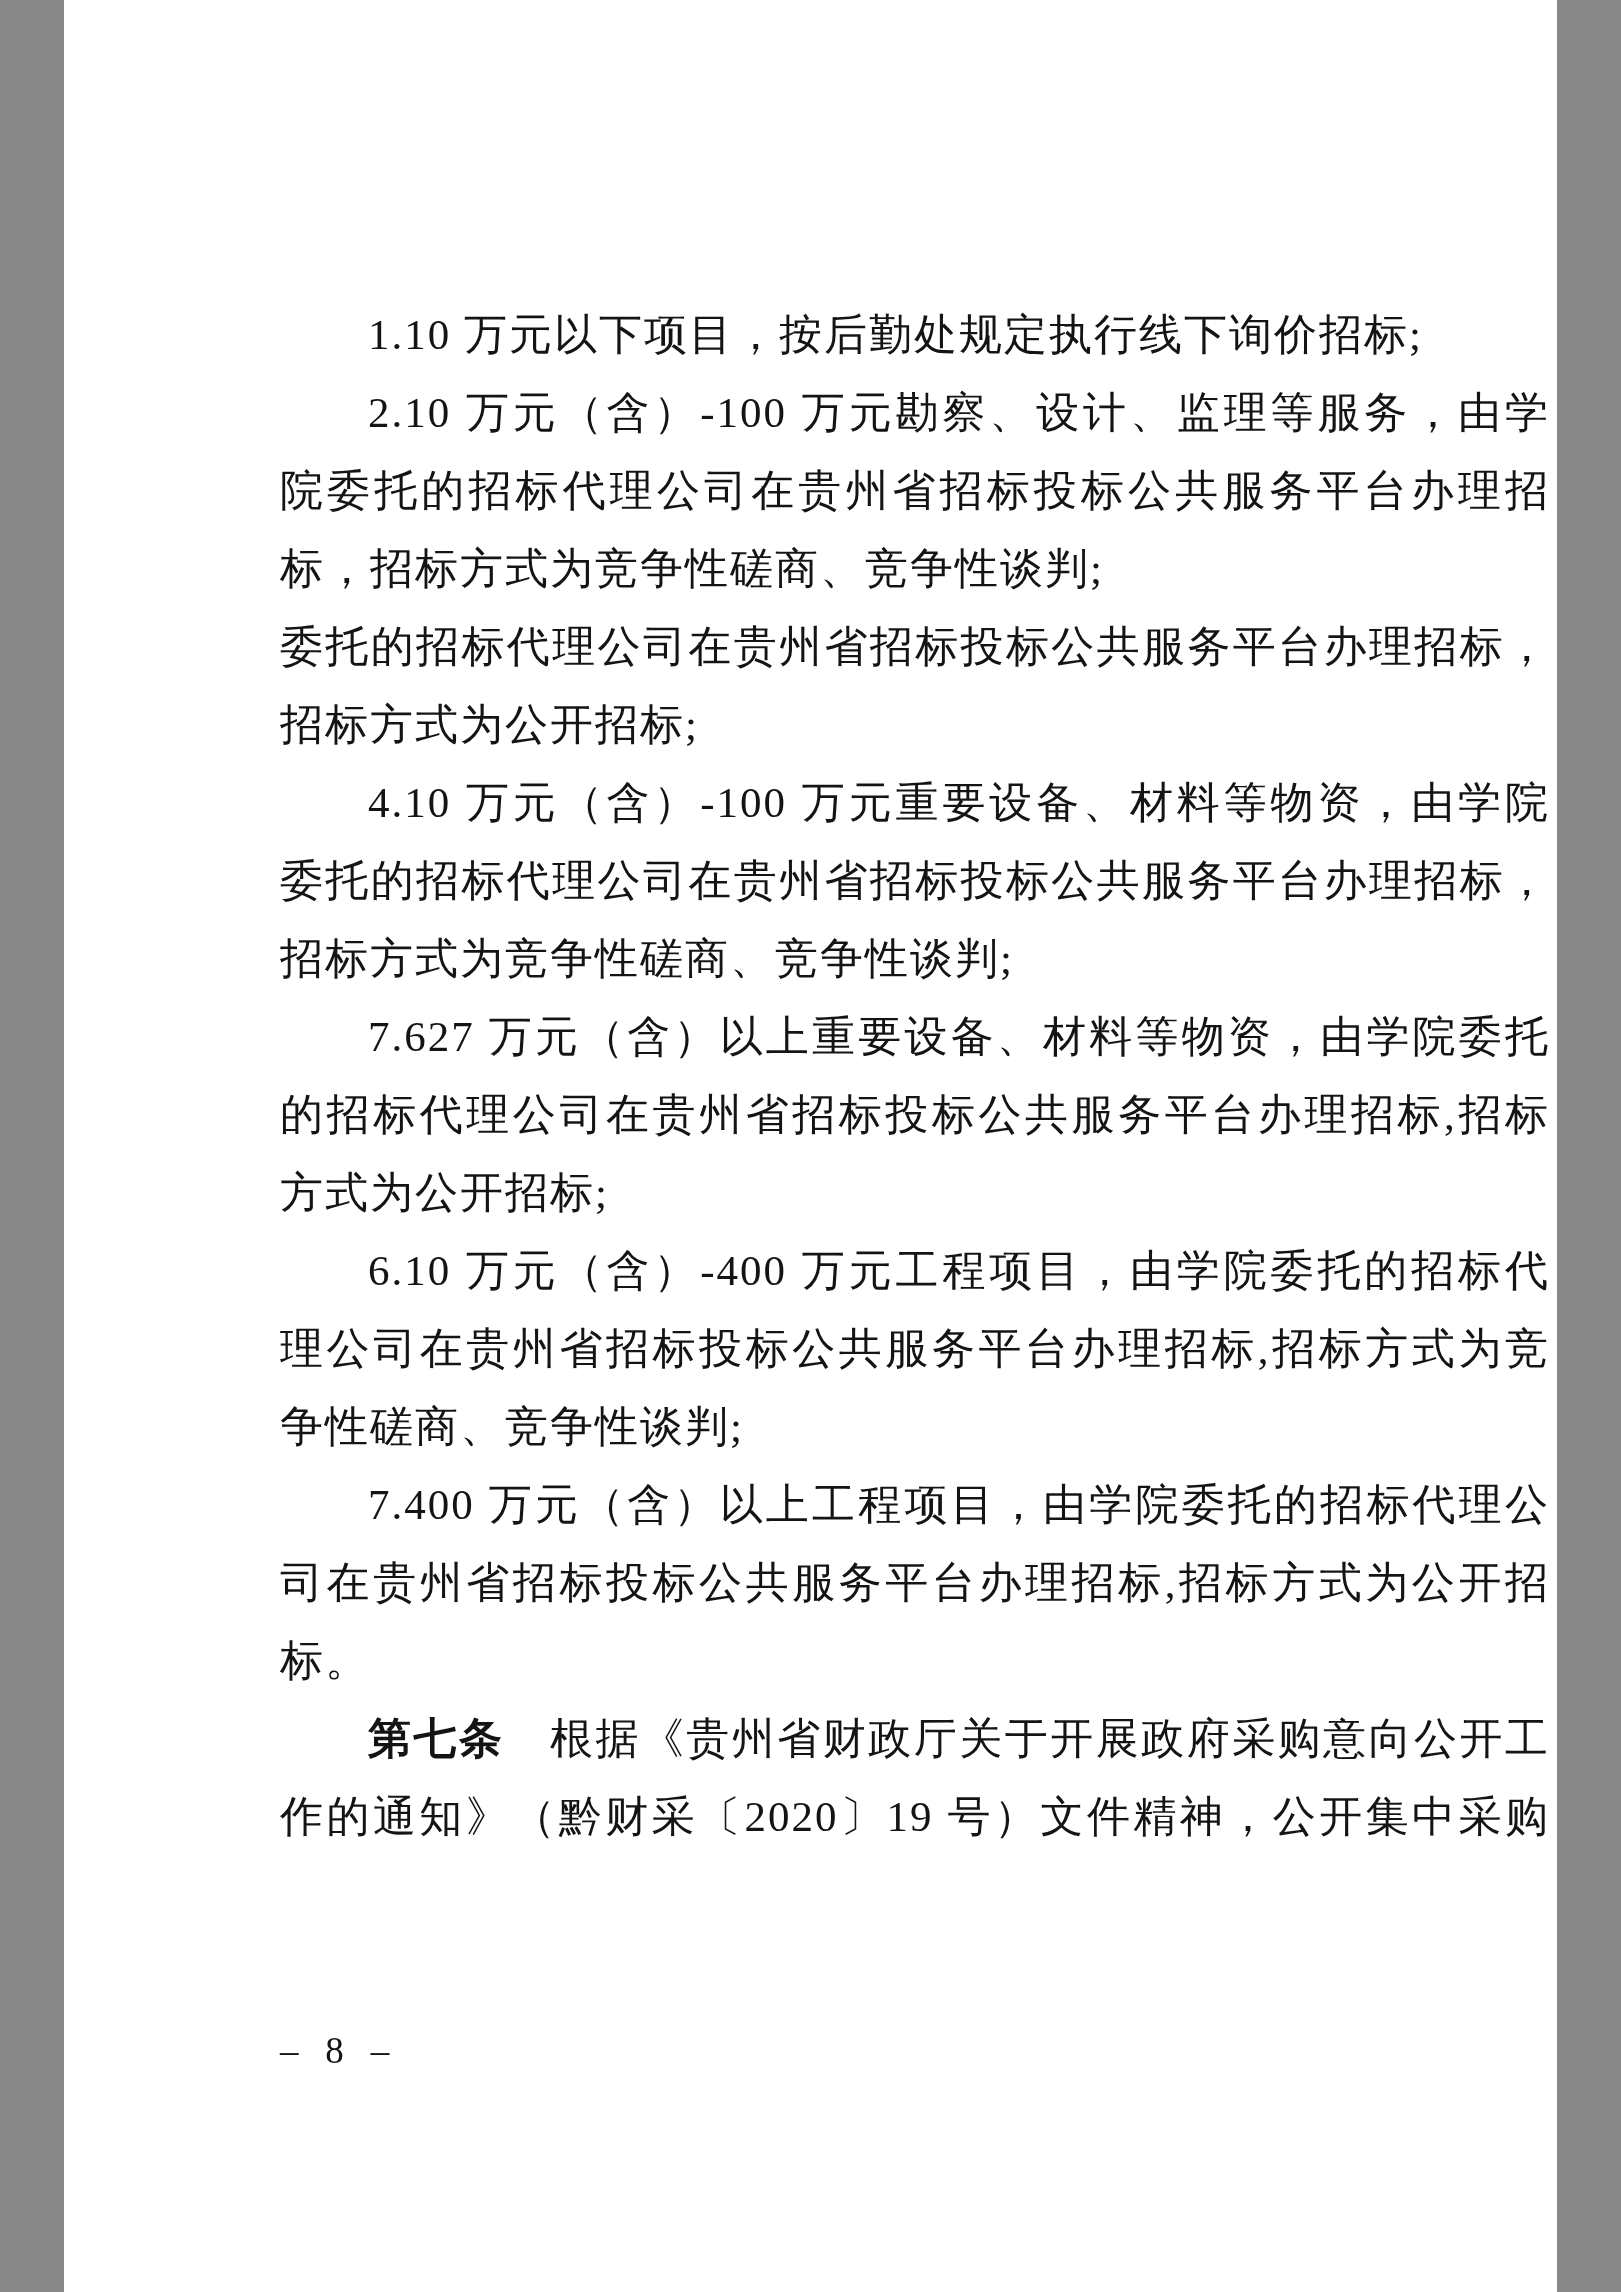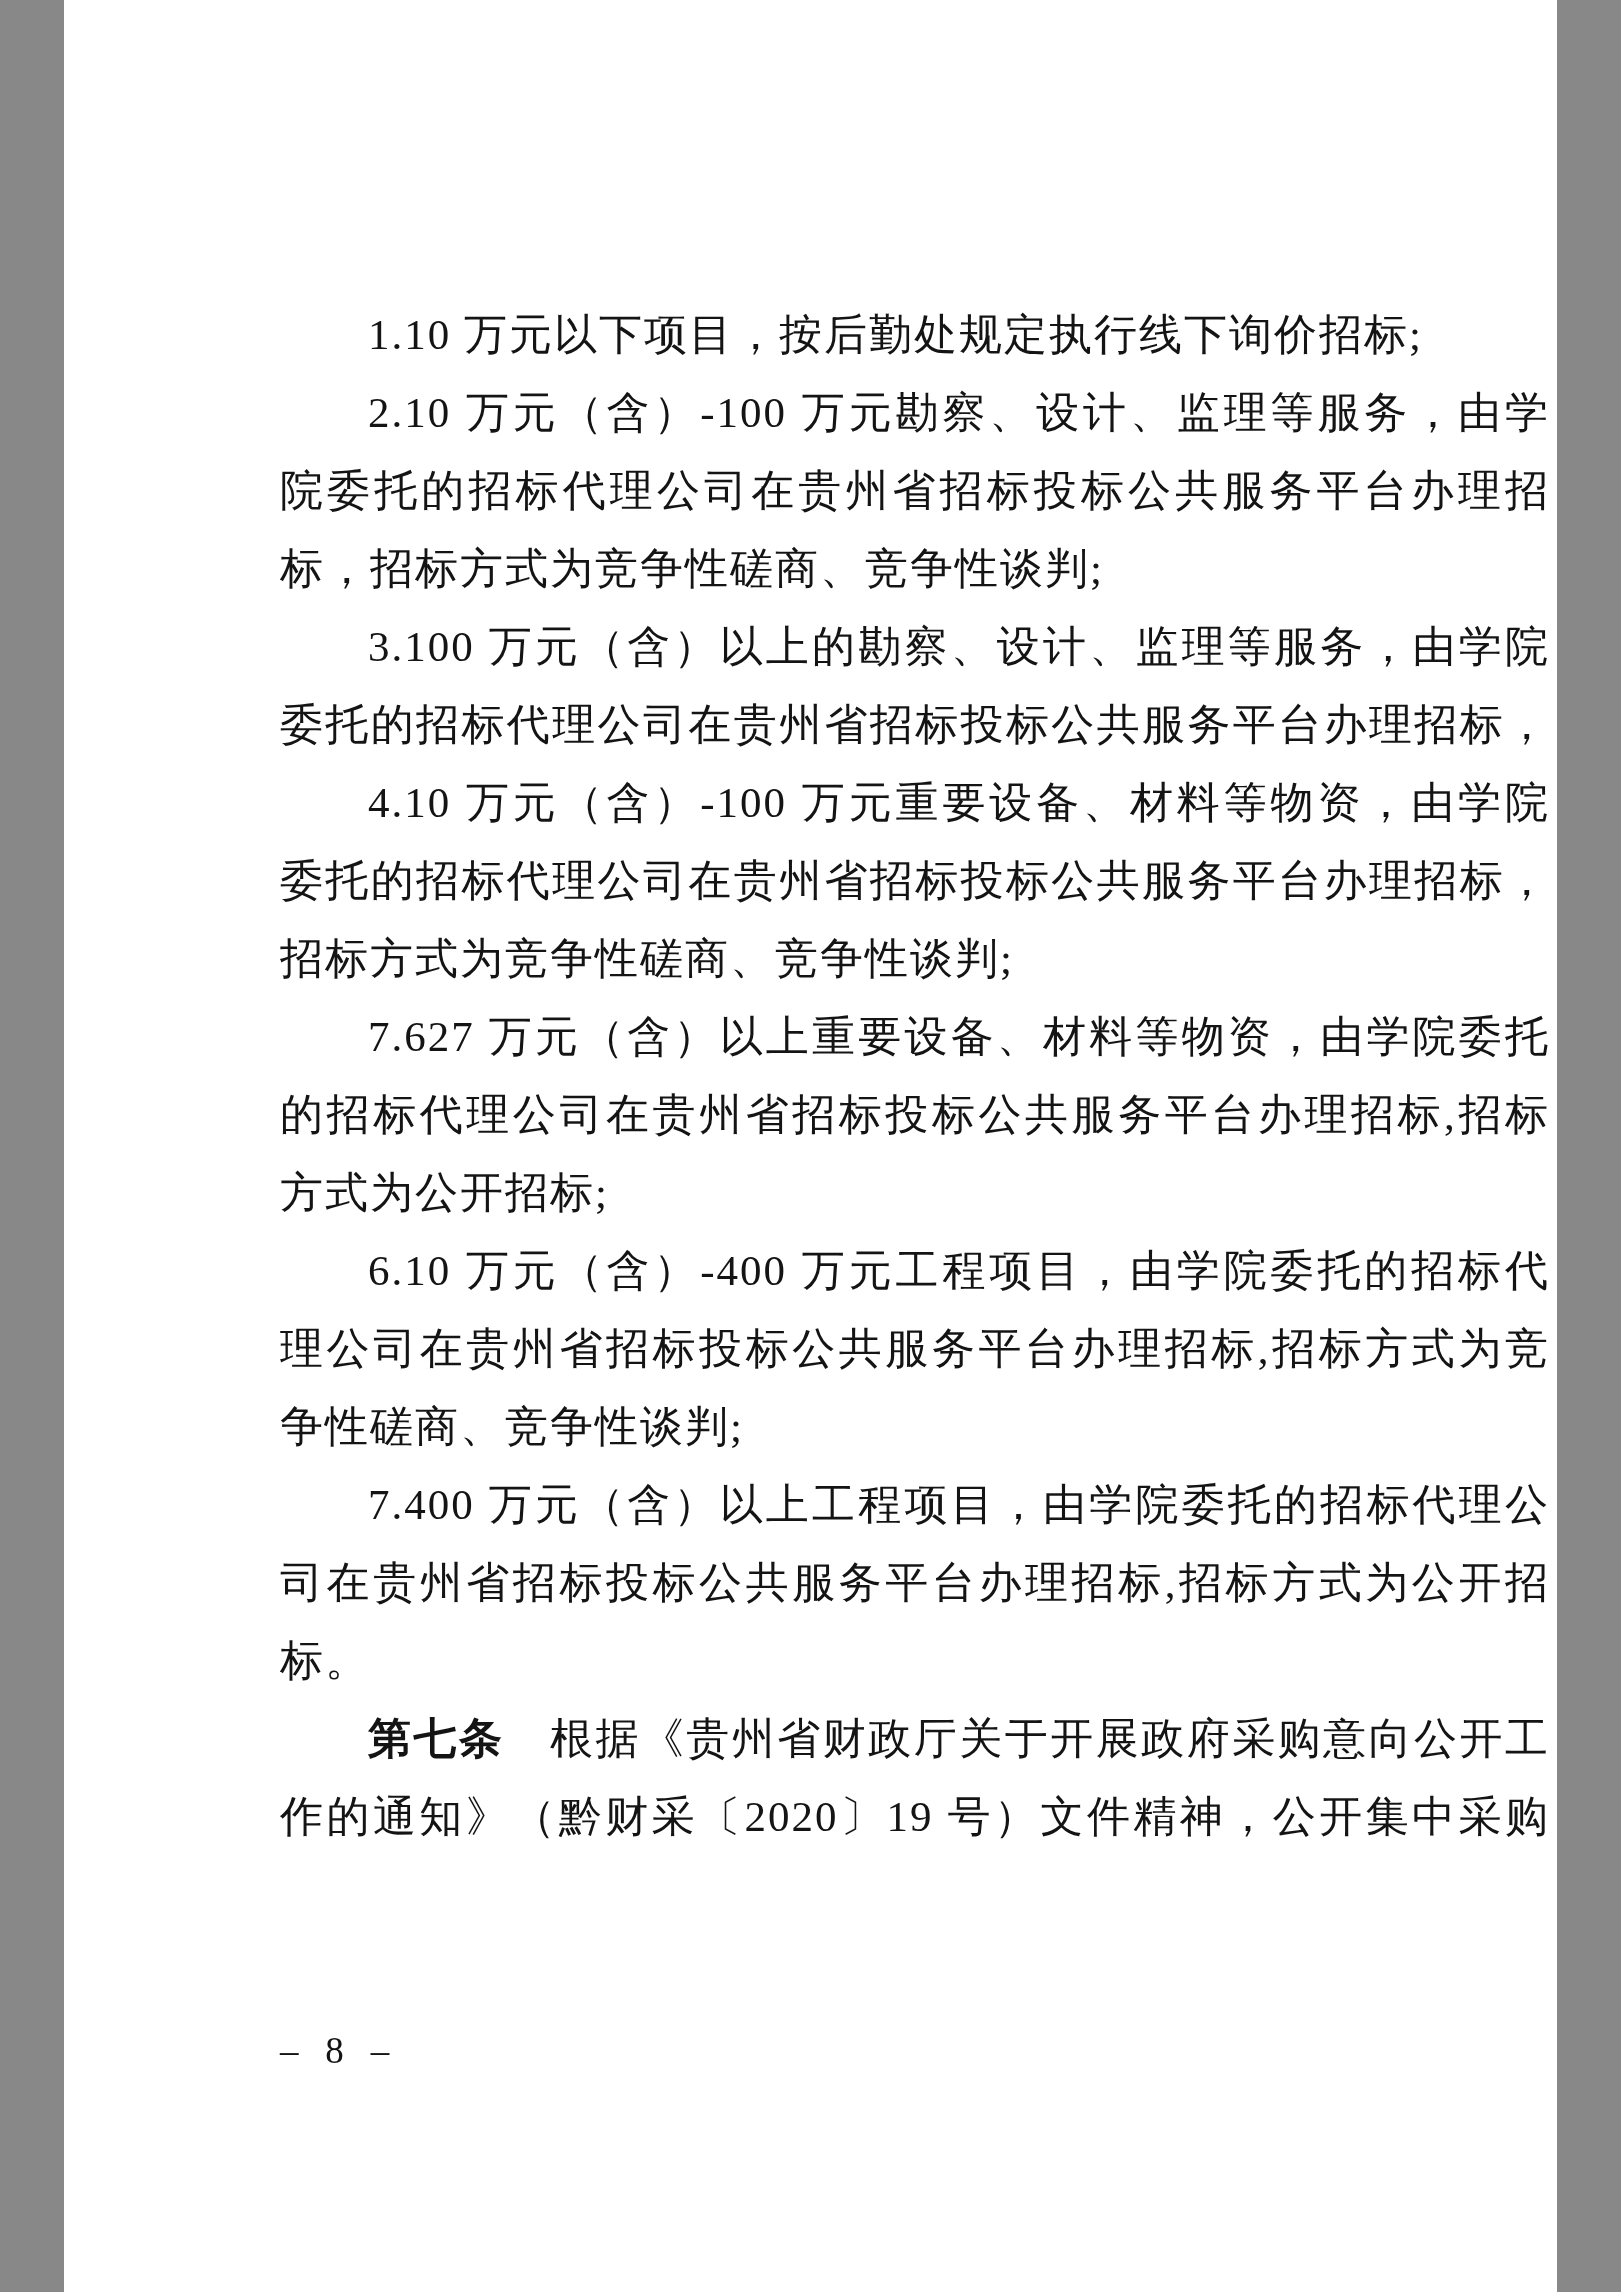--- a/index.html
+++ b/index.html
@@ -55,22 +55,22 @@
 </style>
 </head>
 <body>
 
 <div class="page">
   <div class="content">
       <div class="line indent">1.10 万元以下项目，按后勤处规定执行线下询价招标;</div>
       <div class="line indent fill">2.10 万元（含）-100 万元勘察、设计、监理等服务，由学</div>
       <div class="line fill">院委托的招标代理公司在贵州省招标投标公共服务平台办理招</div>
       <div class="line">标，招标方式为竞争性磋商、竞争性谈判;</div>
-      <div class="line indent fill">3.100 万元（含）以上的勘察、设计、监理等服务，由学院</div>
       <div class="line fill">委托的招标代理公司在贵州省招标投标公共服务平台办理招标，</div>
+      <div class="line">招标方式为公开招标;</div>
       <div class="line indent fill">4.10 万元（含）-100 万元重要设备、材料等物资，由学院</div>
       <div class="line fill">委托的招标代理公司在贵州省招标投标公共服务平台办理招标，</div>
       <div class="line">招标方式为竞争性磋商、竞争性谈判;</div>
       <div class="line indent fill">7.627 万元（含）以上重要设备、材料等物资，由学院委托</div>
       <div class="line fill">的招标代理公司在贵州省招标投标公共服务平台办理招标,招标</div>
       <div class="line">方式为公开招标;</div>
       <div class="line indent fill">6.10 万元（含）-400 万元工程项目，由学院委托的招标代</div>
       <div class="line fill">理公司在贵州省招标投标公共服务平台办理招标,招标方式为竞</div>
       <div class="line">争性磋商、竞争性谈判;</div>
       <div class="line indent fill">7.400 万元（含）以上工程项目，由学院委托的招标代理公</div>

